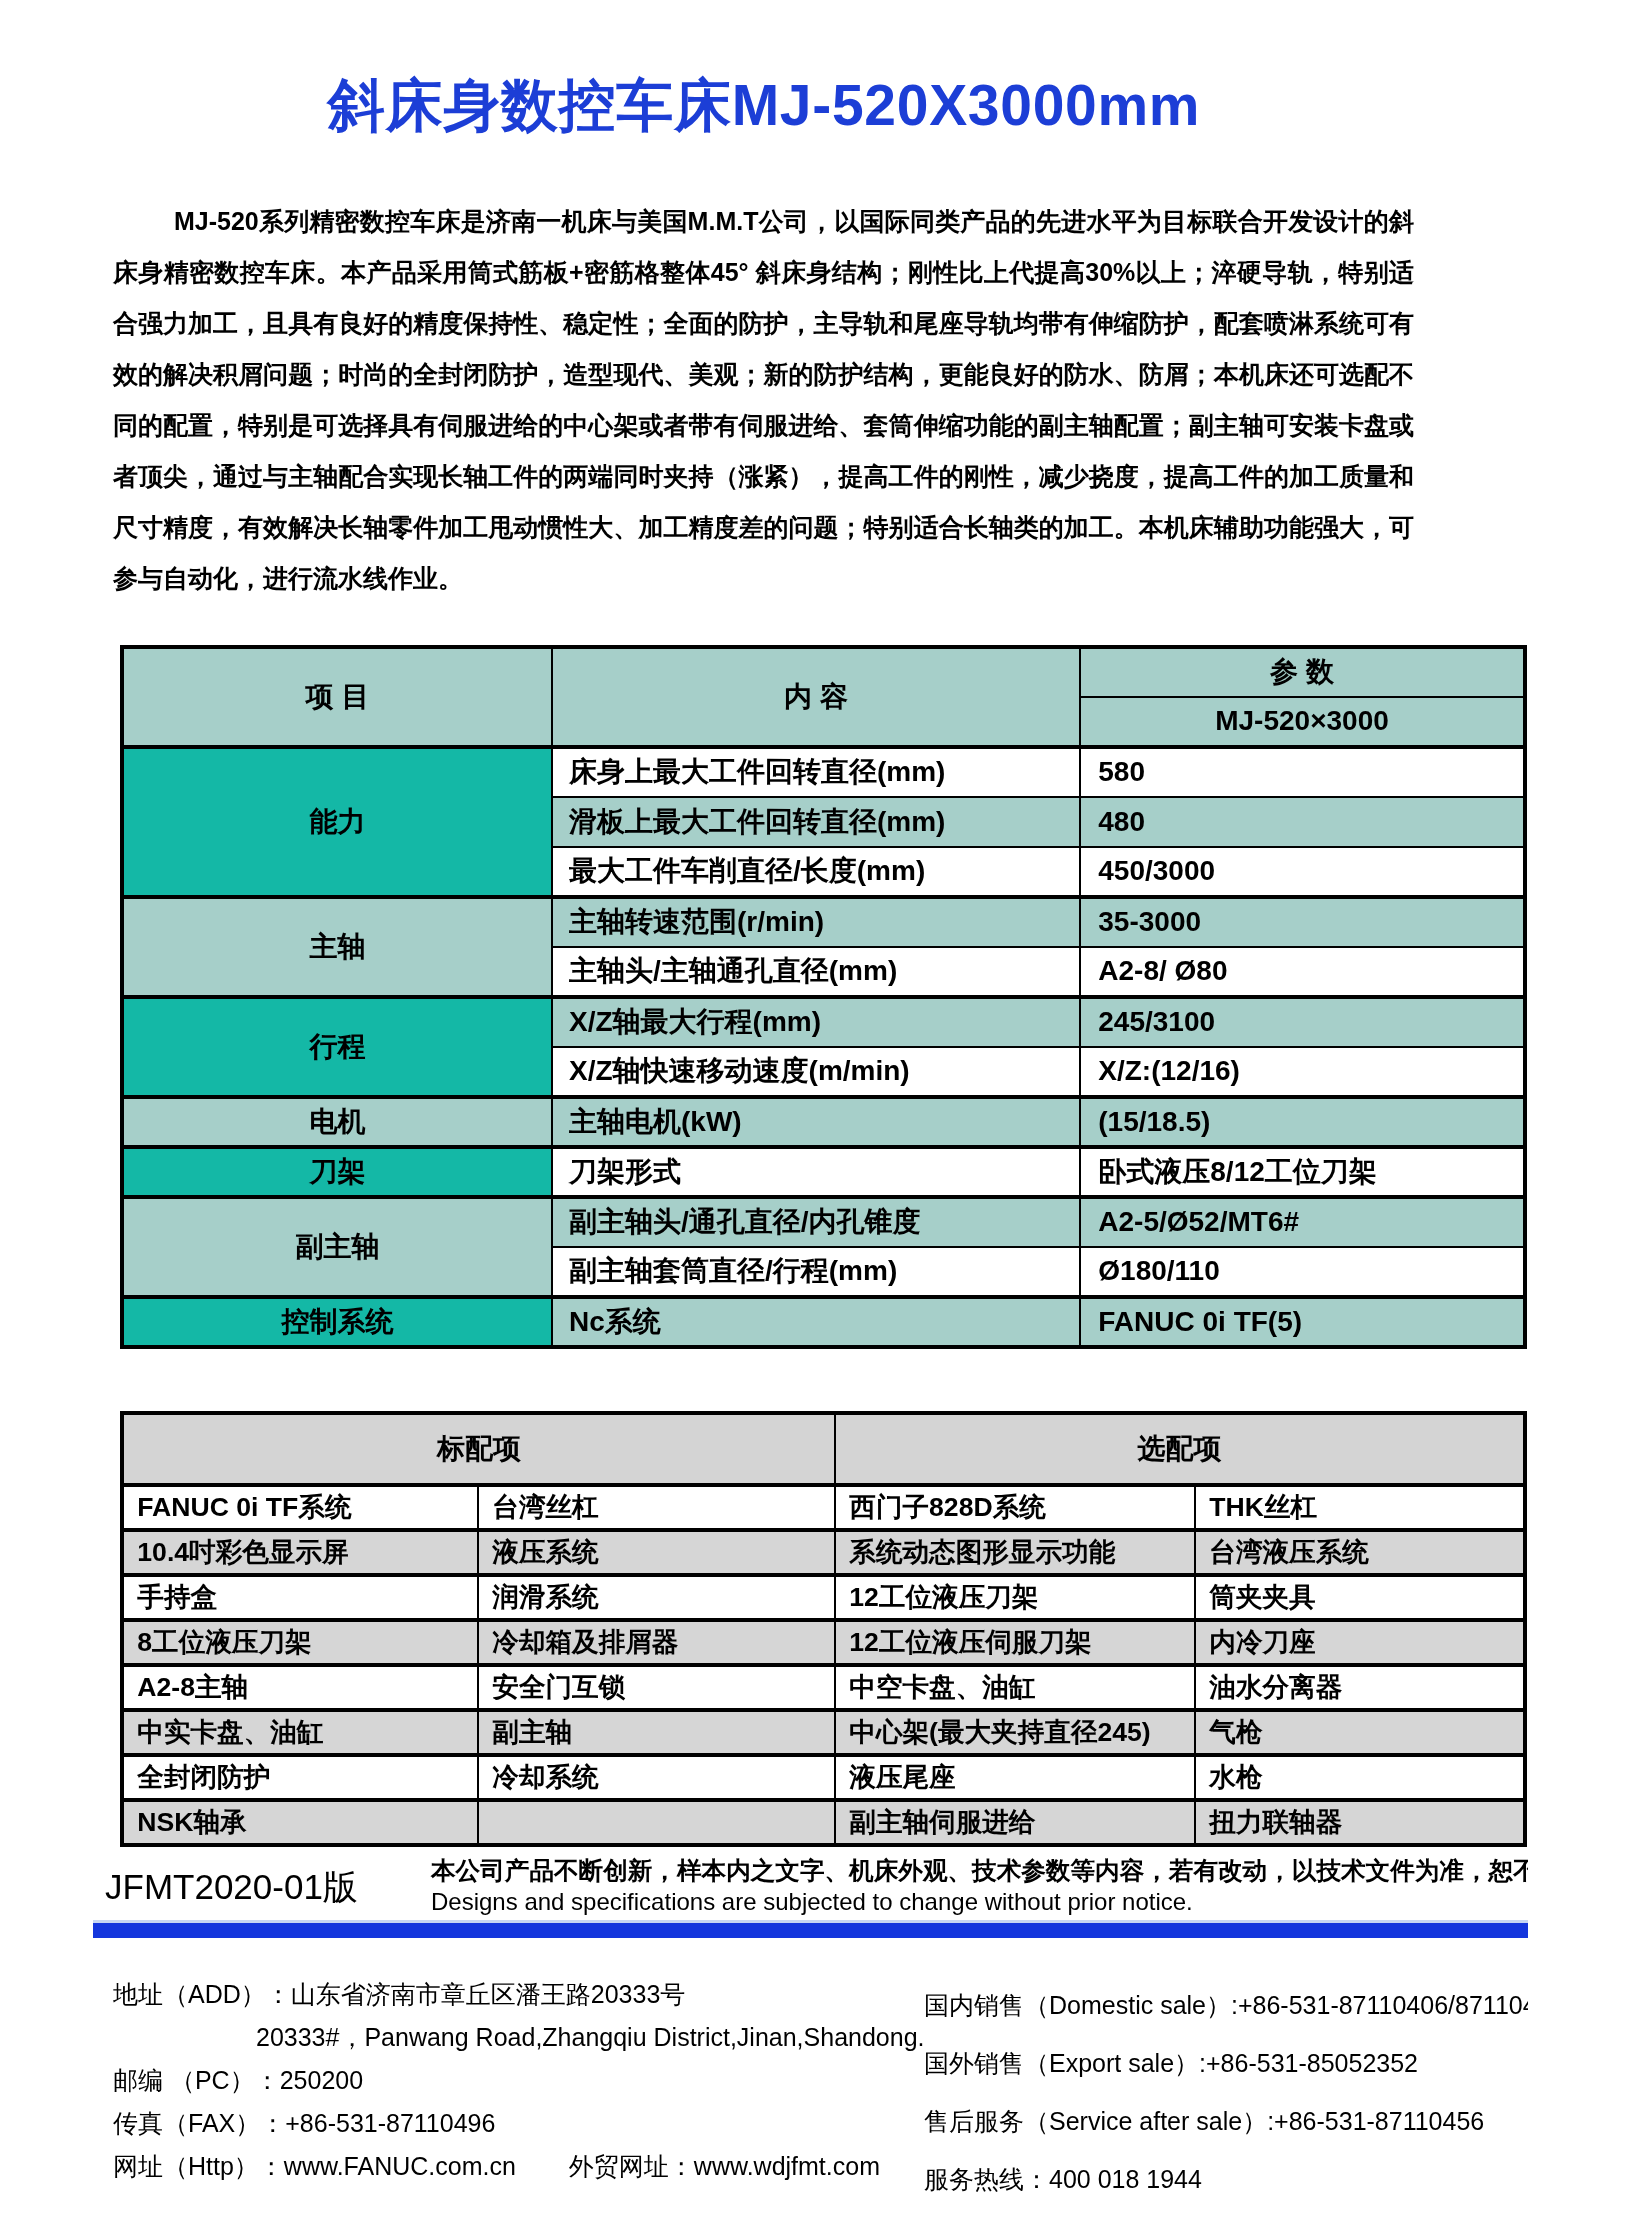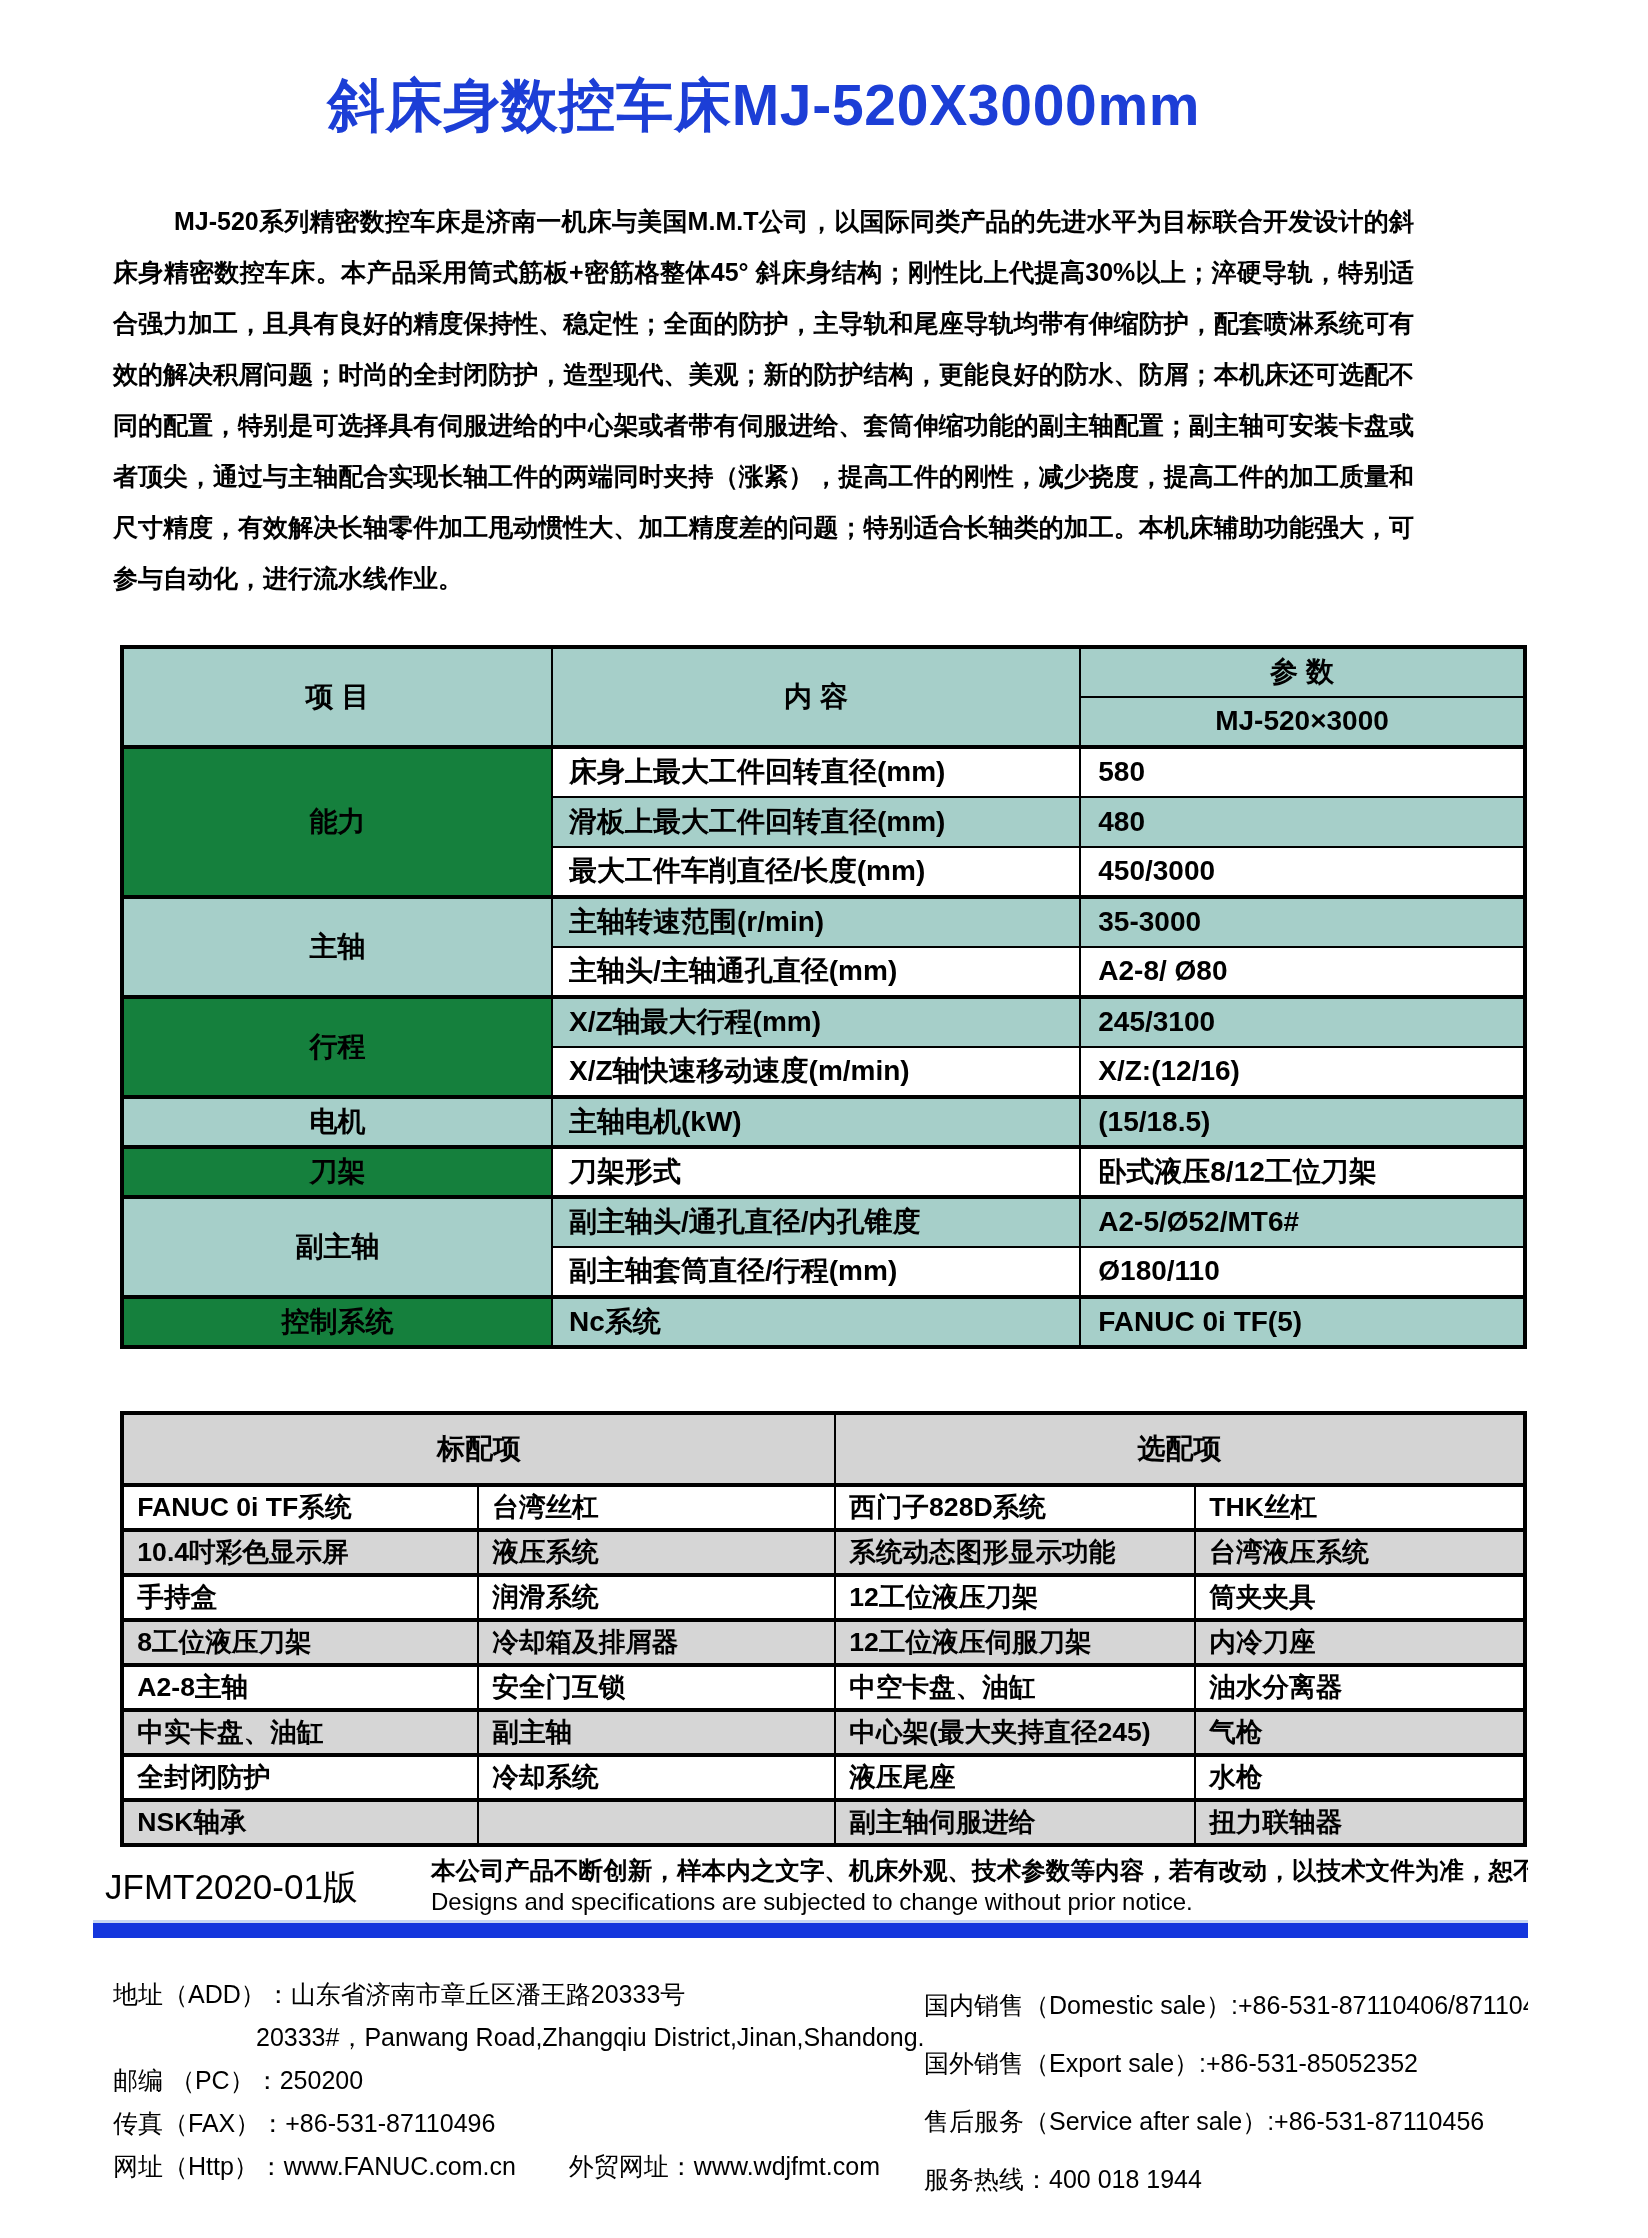--- a/index.html
+++ b/index.html
@@ -25,21 +25,21 @@
     margin:41px 0 0 120px; width:1402px;
     border:4.7px solid #000;
     font-size:28px; font-weight:bold;
   }
   .spec-table th, .spec-table td {
     border:2.7px solid #000; padding:0; overflow:hidden; white-space:nowrap;
   }
   .spec-table thead tr { height:50px; }
   .spec-table tbody tr { height:50px; }
   .spec-table th { background:#a6cfc9; text-align:center; font-weight:bold; }
-  .spec-table td.grp { text-align:center; background:#15803d; }
+  .spec-table td.grp { text-align:center; background:#14b8a6; }
   .spec-table td.grp.teal { background:#a6cfc9; }
   .spec-table td.cnt { text-align:left; padding-left:16px; background:#ffffff; }
   .spec-table td.val { text-align:left; padding-left:17.3px; background:#ffffff; }
   .spec-table tr.shade td.cnt, .spec-table tr.shade td.val { background:#a6cfc9; }
   .spec-table tbody tr.gs td { border-top-width:4.7px; }
 
   
   .cfg-table {
     margin:62px 9px 0 120px; width:1402px;
     border:4.7px solid #000;

